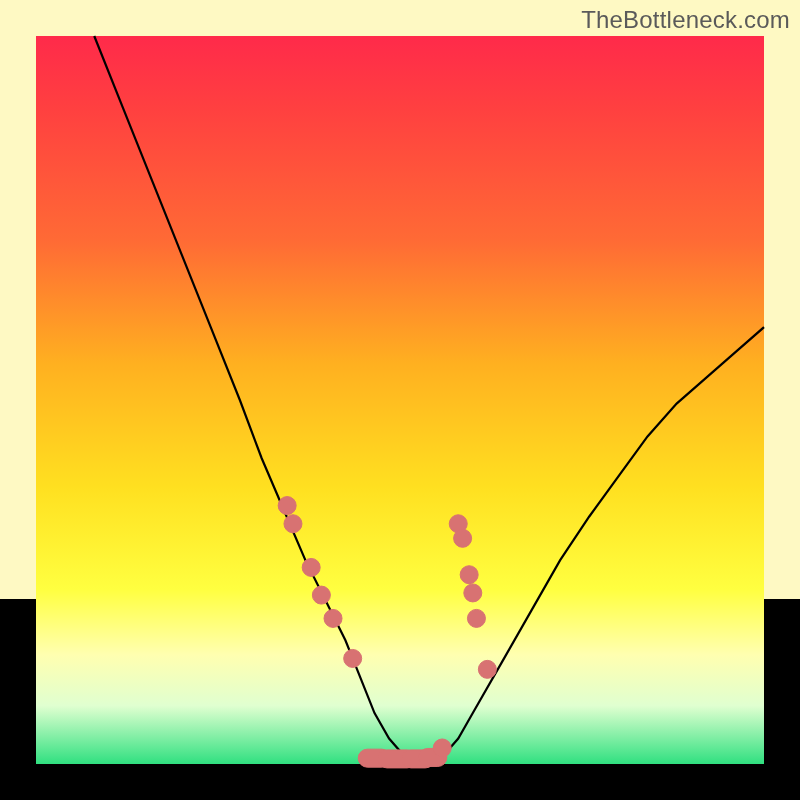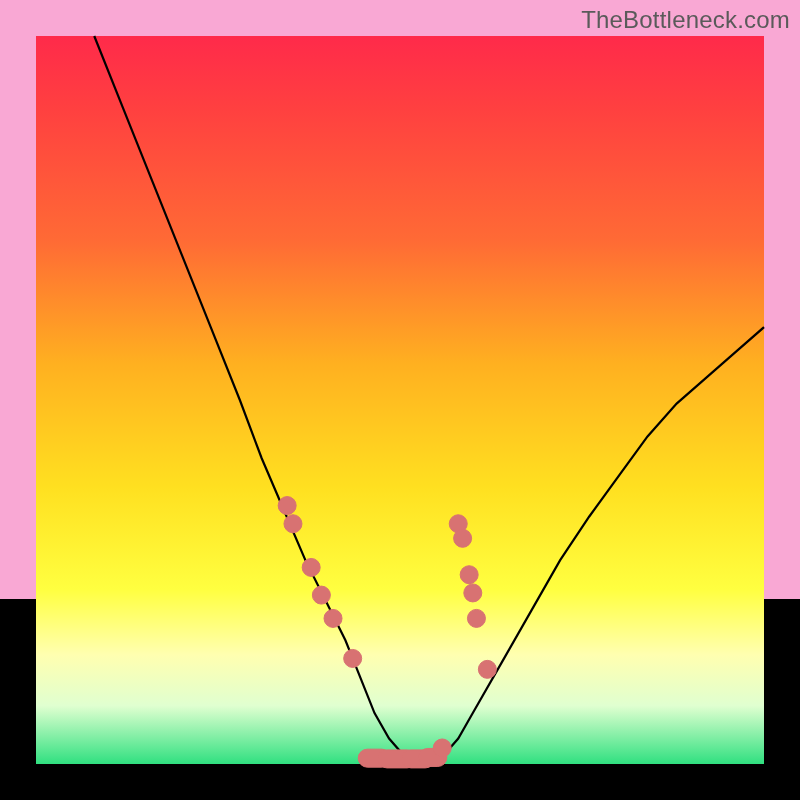--- a/index.html
+++ b/index.html
@@ -8,21 +8,21 @@
     width: 800px;
     height: 800px;
     background: #000;
     font-family: Arial, Helvetica, sans-serif;
     overflow: hidden;
   }
   .frame {
     position: relative;
     width: 800px;
     height: 599px;
-    background: #f9a8d4;
+    background: #fef9c3;
   }
   .plot-area {
     position: absolute;
     left: 36px;
     top: 36px;
     width: 728px;
     height: 728px;
     background: linear-gradient(to bottom,
       #ff2a4a 0%,
       #ff4040 10%,

